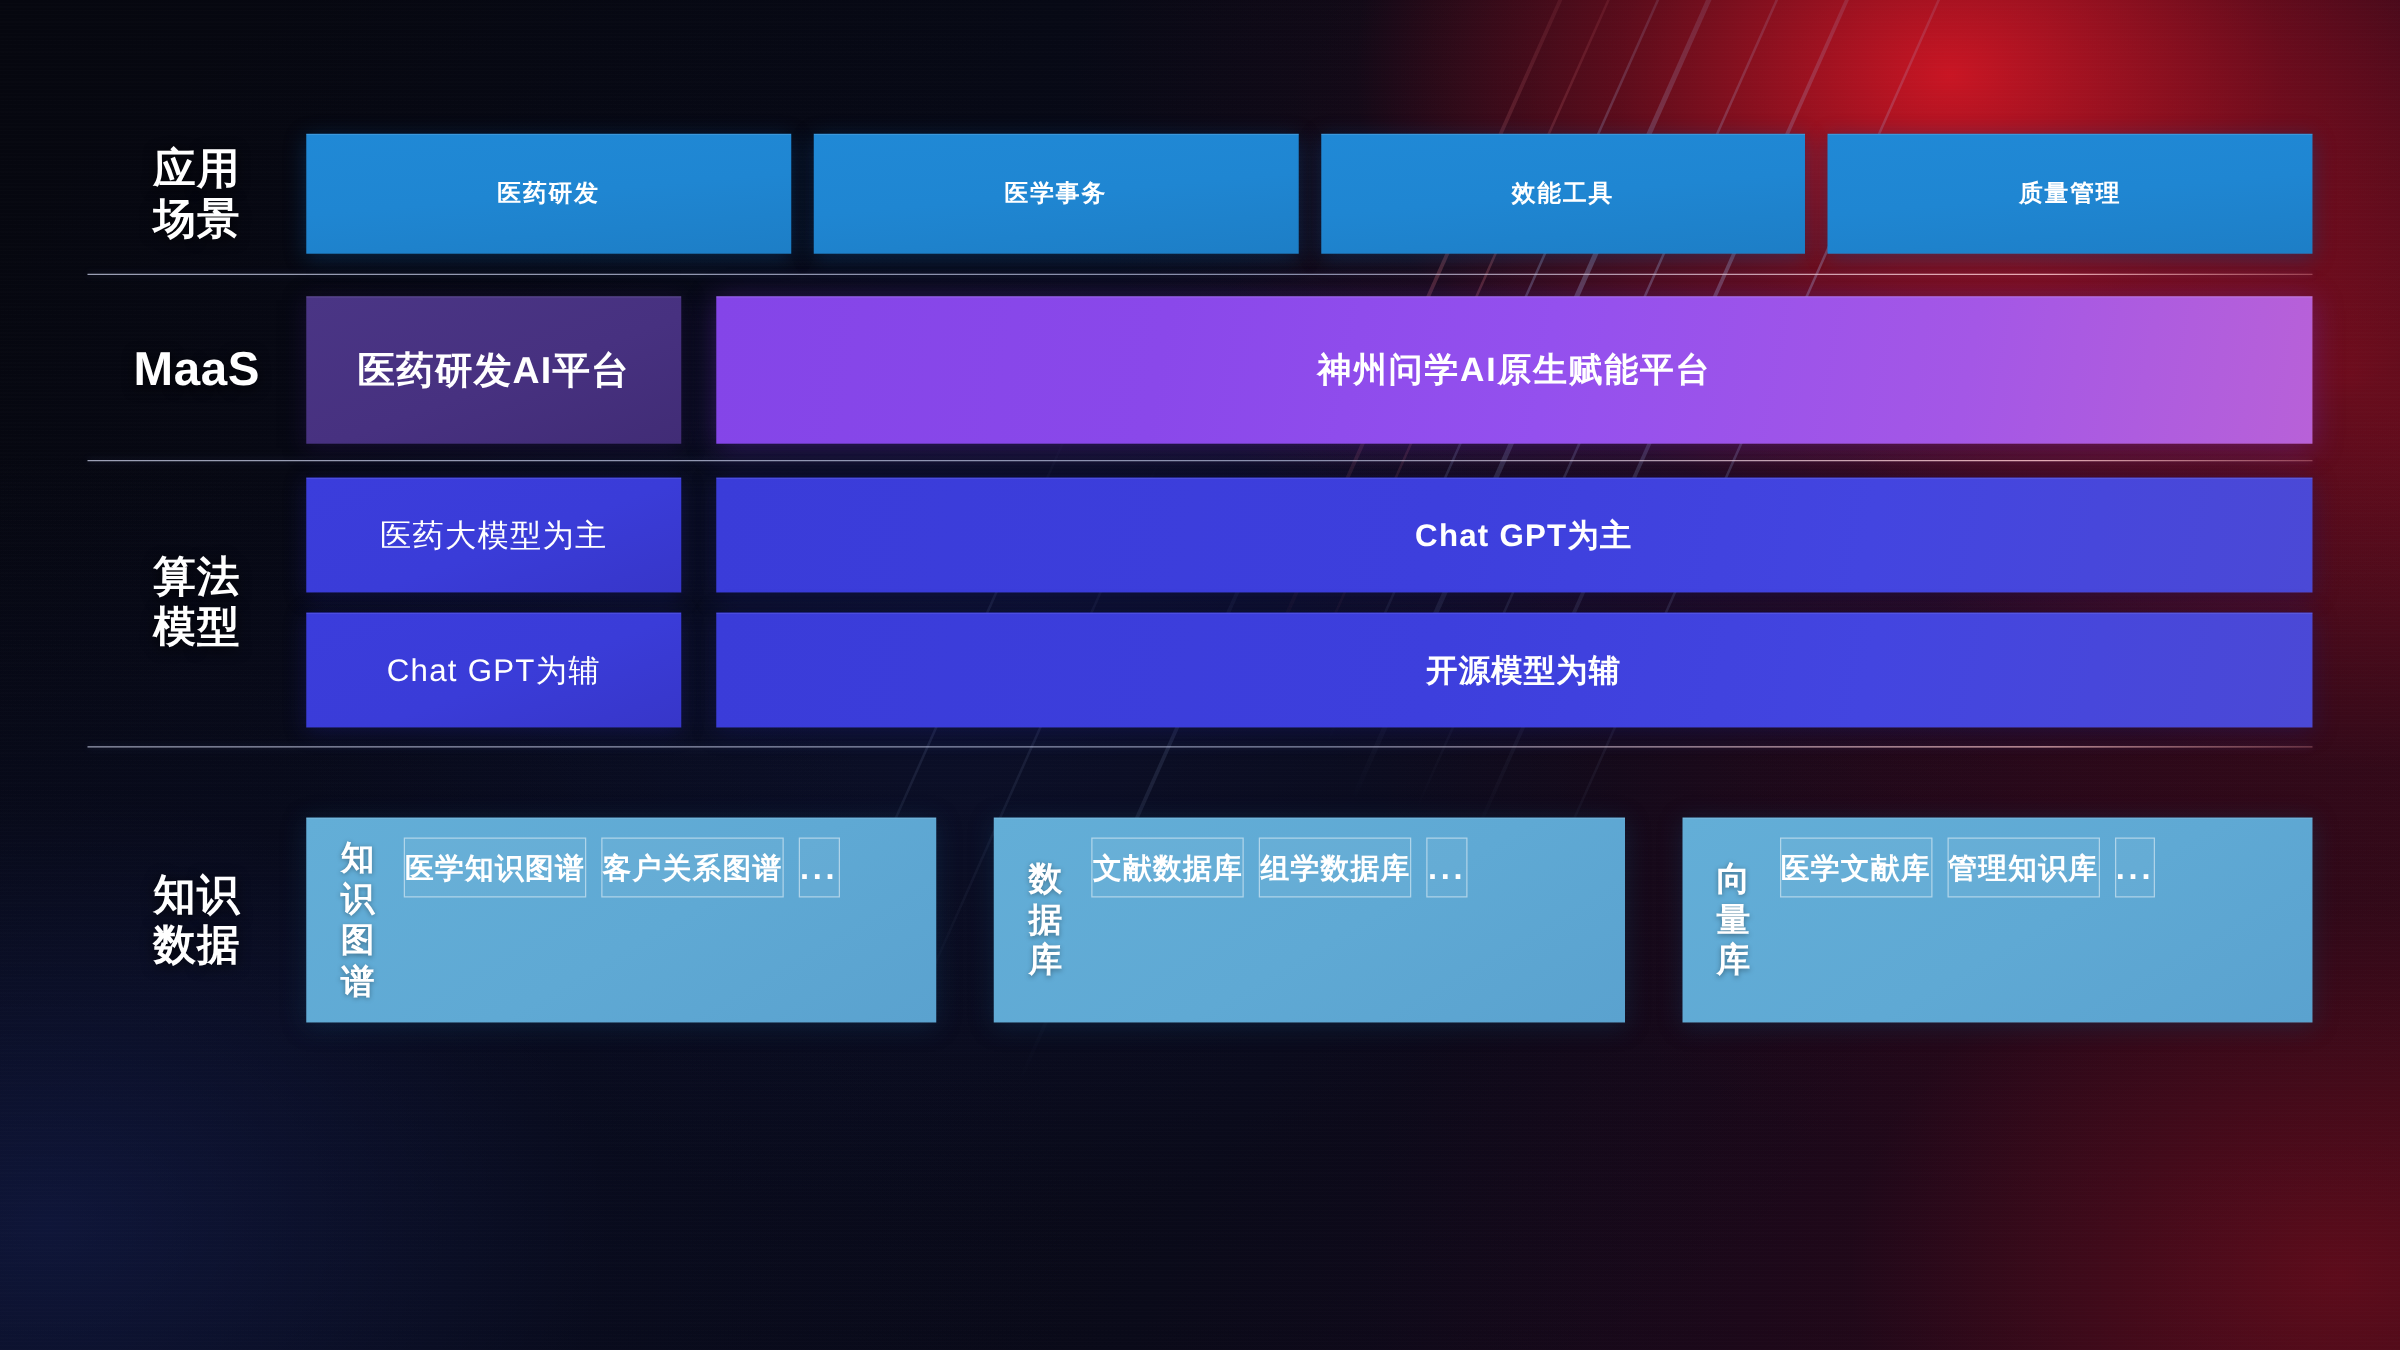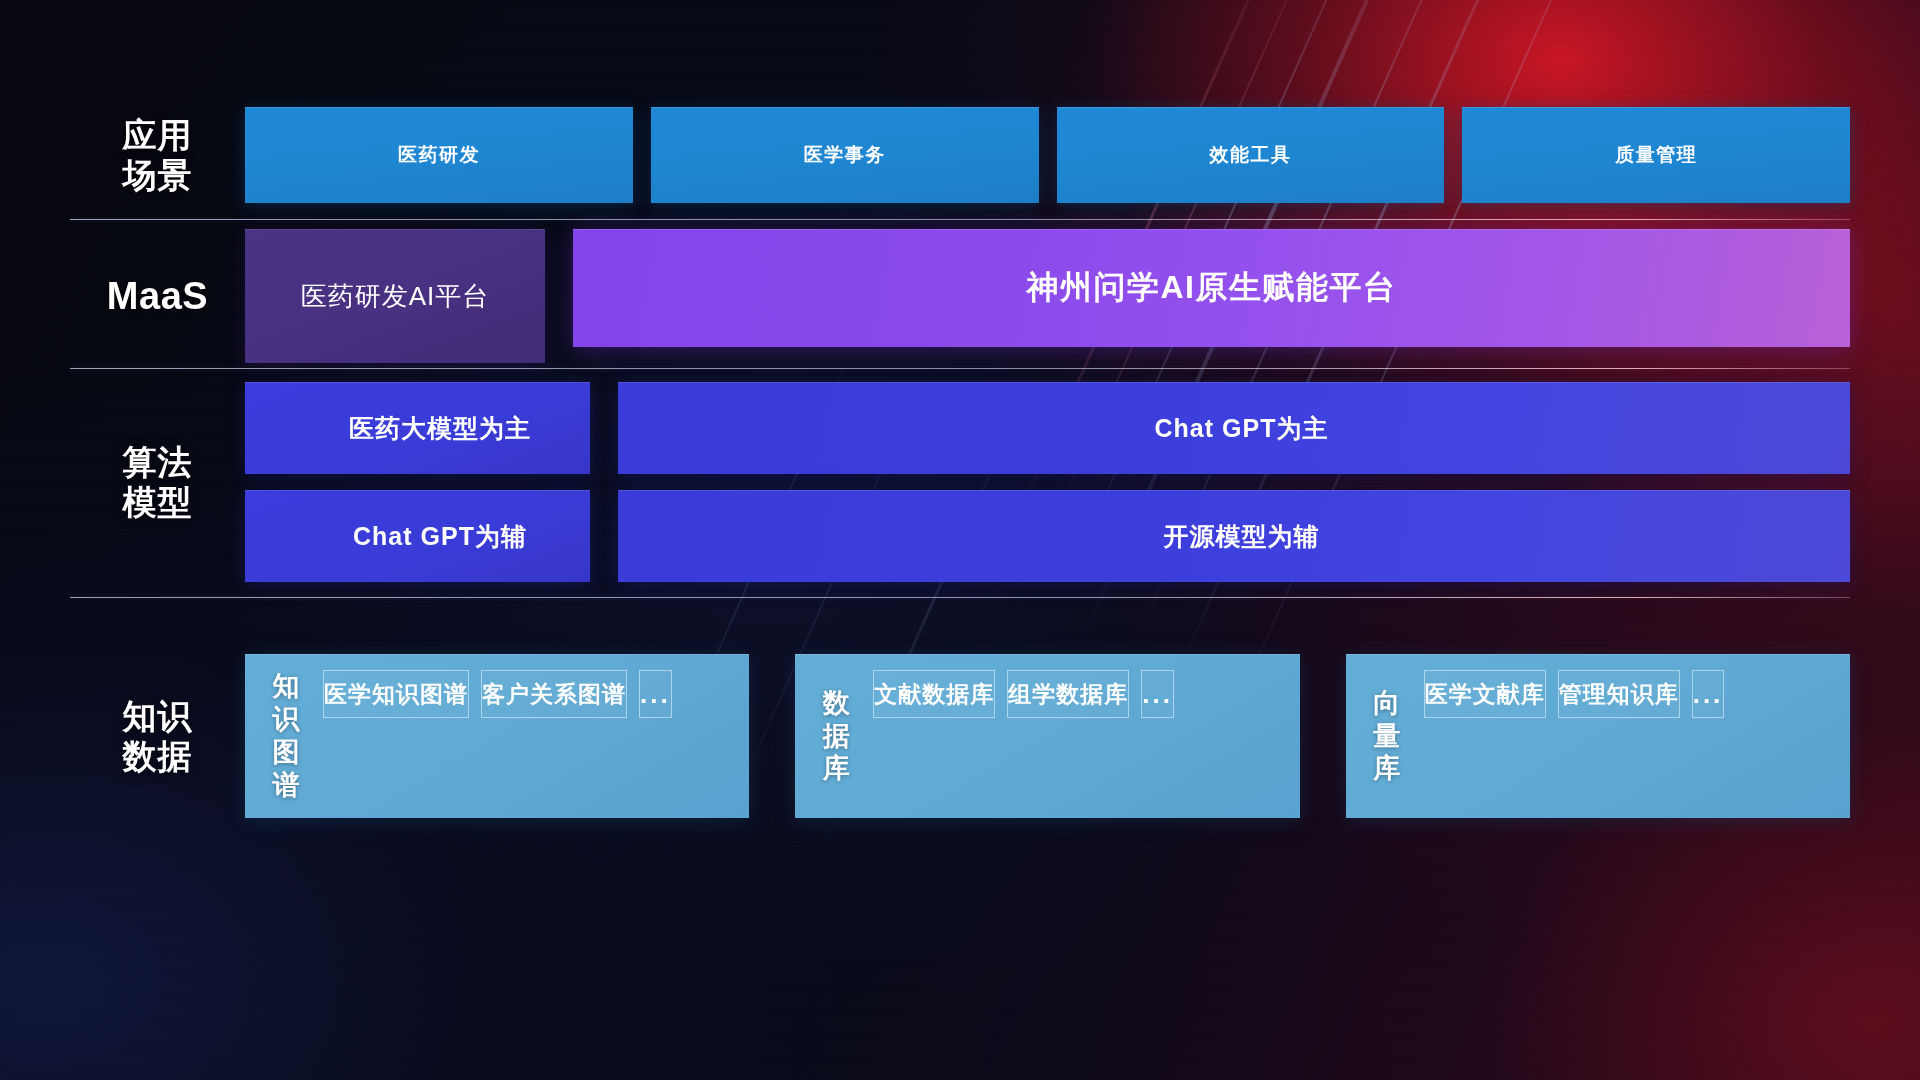--- a/index.html
+++ b/index.html
@@ -107,46 +107,45 @@
     font-weight: bold;
     letter-spacing: 1.5px;
     box-shadow: 0 3px 16px rgba(10,70,130,0.45), inset 0 1px 0 rgba(255,255,255,0.13);
     text-align: center;
   }
 
   
   .maas-strip { display: flex; gap: 28px; }
   .maas-left {
     flex: 0 0 300px;
-    height: 134px;
+    height: 118px;
     background: linear-gradient(160deg, #4a3585 0%, #473180 55%, #412c76 100%);
     display: flex; align-items: center; justify-content: center;
-    color: #ffffff; font-size: 26px; font-weight: normal; letter-spacing: 1px;
+    color: #ffffff; font-size: 30px; font-weight: bold; letter-spacing: 1px;
     box-shadow: 0 3px 16px rgba(35,18,80,0.5), inset 0 1px 0 rgba(255,255,255,0.10);
   }
   .maas-right {
     flex: 1 1 auto;
     height: 118px;
     background: linear-gradient(100deg, #8445e8 0%, #8a48ea 28%, #9450ee 52%, #a457e6 78%, #b861d8 100%);
     display: flex; align-items: center; justify-content: center;
-    color: #ffffff; font-size: 32px; font-weight: bold; letter-spacing: 1.5px;
+    color: #ffffff; font-size: 27px; font-weight: bold; letter-spacing: 1.5px;
     box-shadow: 0 3px 22px rgba(110,45,200,0.40), inset 0 1px 0 rgba(255,255,255,0.14);
   }
 
   
   .algo-stack { display: flex; flex-direction: column; gap: 16px; }
   .algo-line { display: flex; gap: 28px; }
   .algo-left {
     flex: 0 0 300px;
     height: 92px;
     background: linear-gradient(160deg, #3b3ddc 0%, #3a3cd8 55%, #3736c9 100%);
     display: flex; align-items: center; justify-content: center;
-    color: #ffffff; font-size: 25px; font-weight: bold; letter-spacing: 1px;
+    color: #ffffff; font-size: 25px; font-weight: normal; letter-spacing: 1px;
     box-shadow: 0 3px 16px rgba(26,28,120,0.45), inset 0 1px 0 rgba(255,255,255,0.12);
-    padding-left: 45px;
   }
   .algo-right {
     flex: 1 1 auto;
     height: 92px;
     background: linear-gradient(100deg, #3a3cd9 0%, #3d3fdd 45%, #4345e0 72%, #4b49d6 100%);
     display: flex; align-items: center; justify-content: center;
     color: #ffffff; font-size: 25px; font-weight: bold; letter-spacing: 1px;
     box-shadow: 0 3px 18px rgba(26,28,120,0.40), inset 0 1px 0 rgba(255,255,255,0.12);
     padding-left: 15px;
   }

